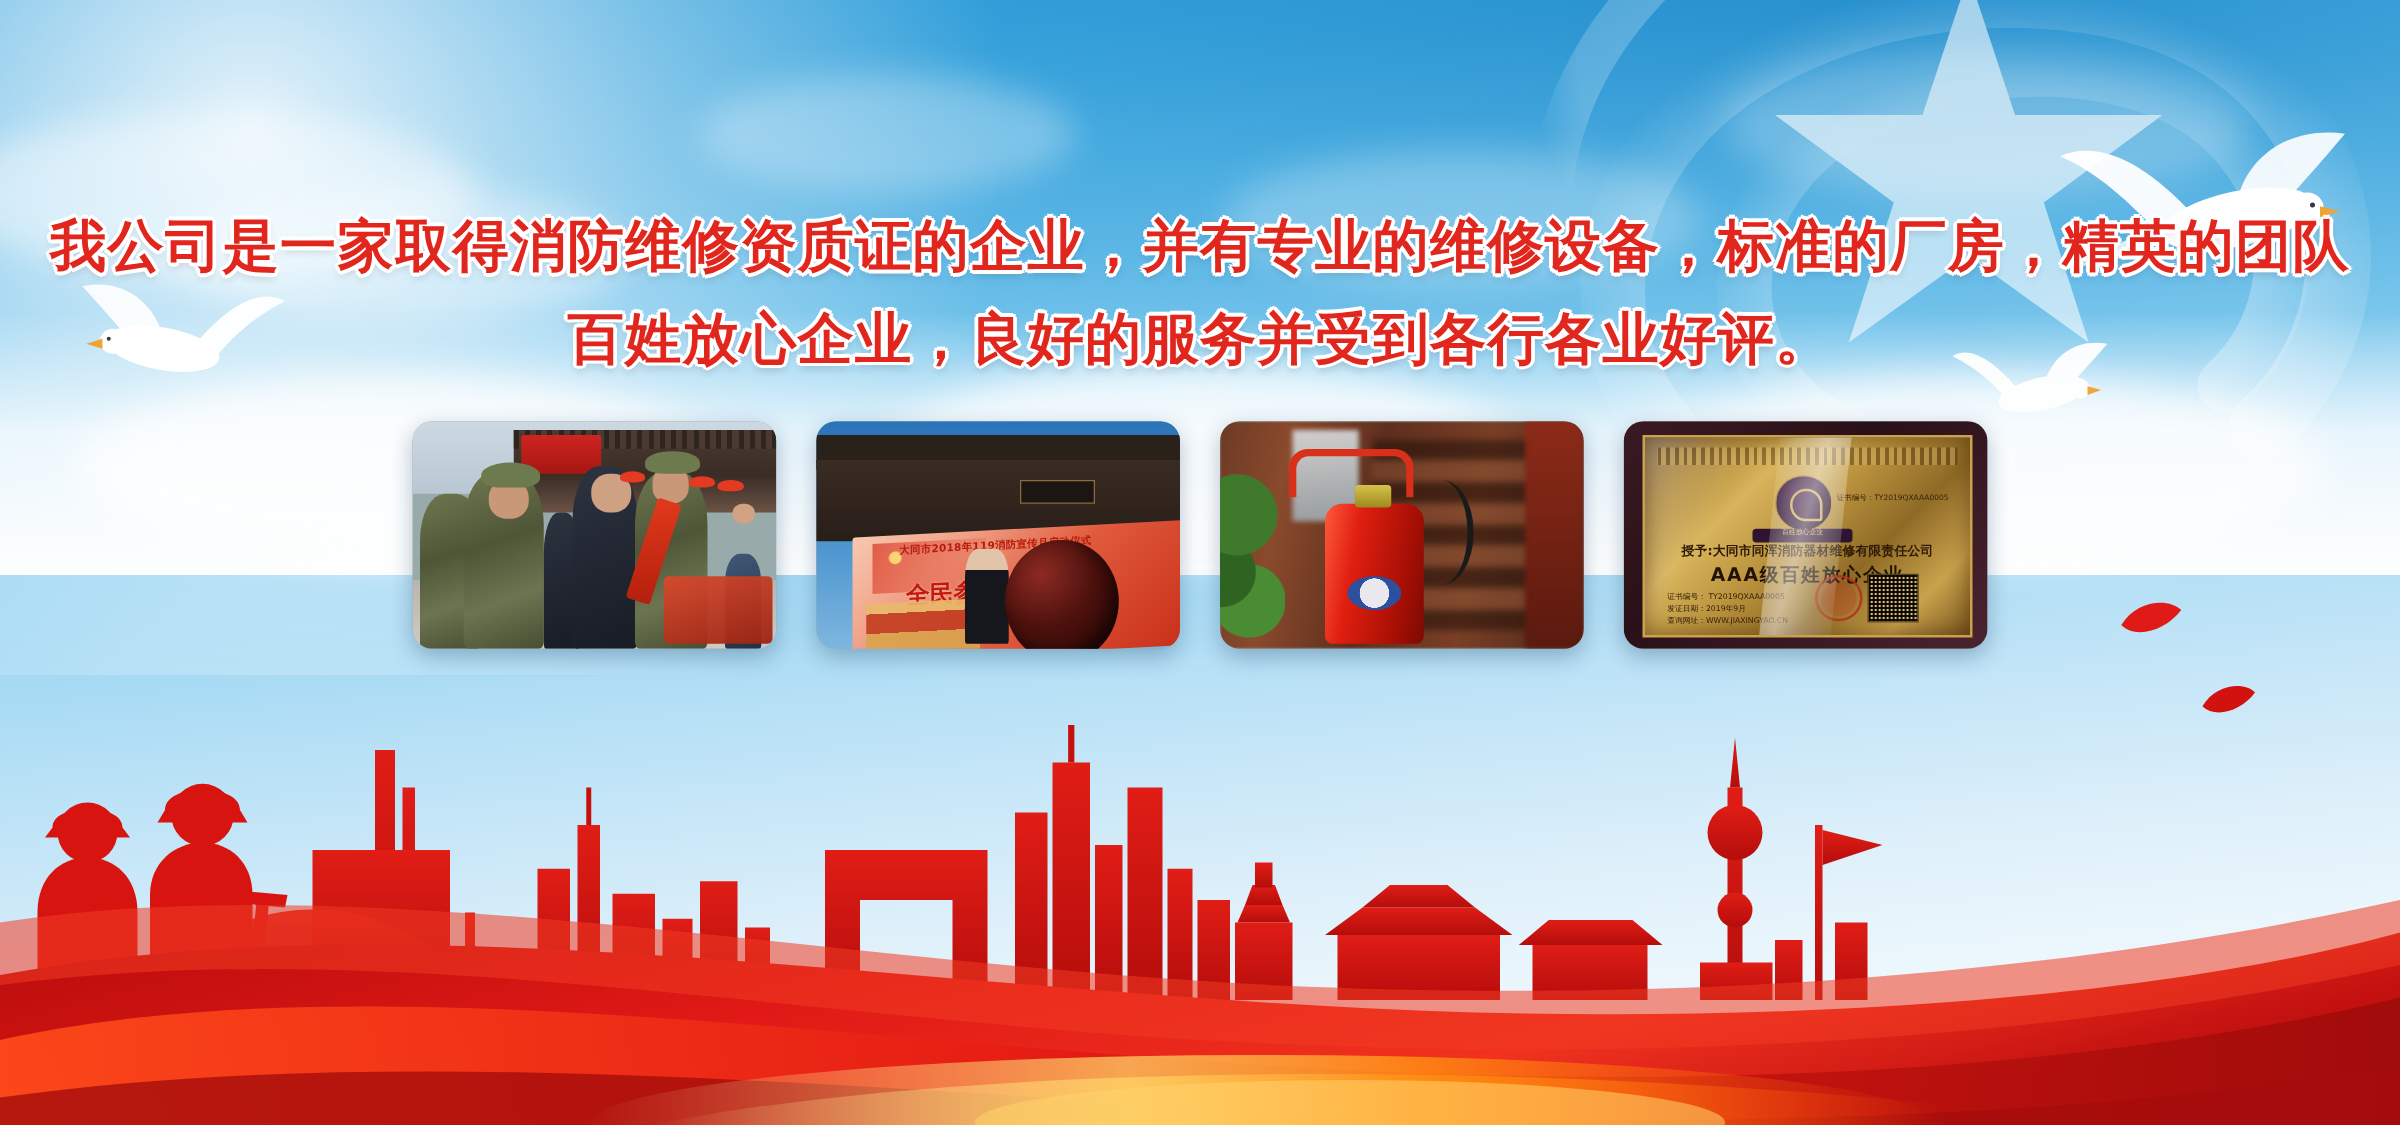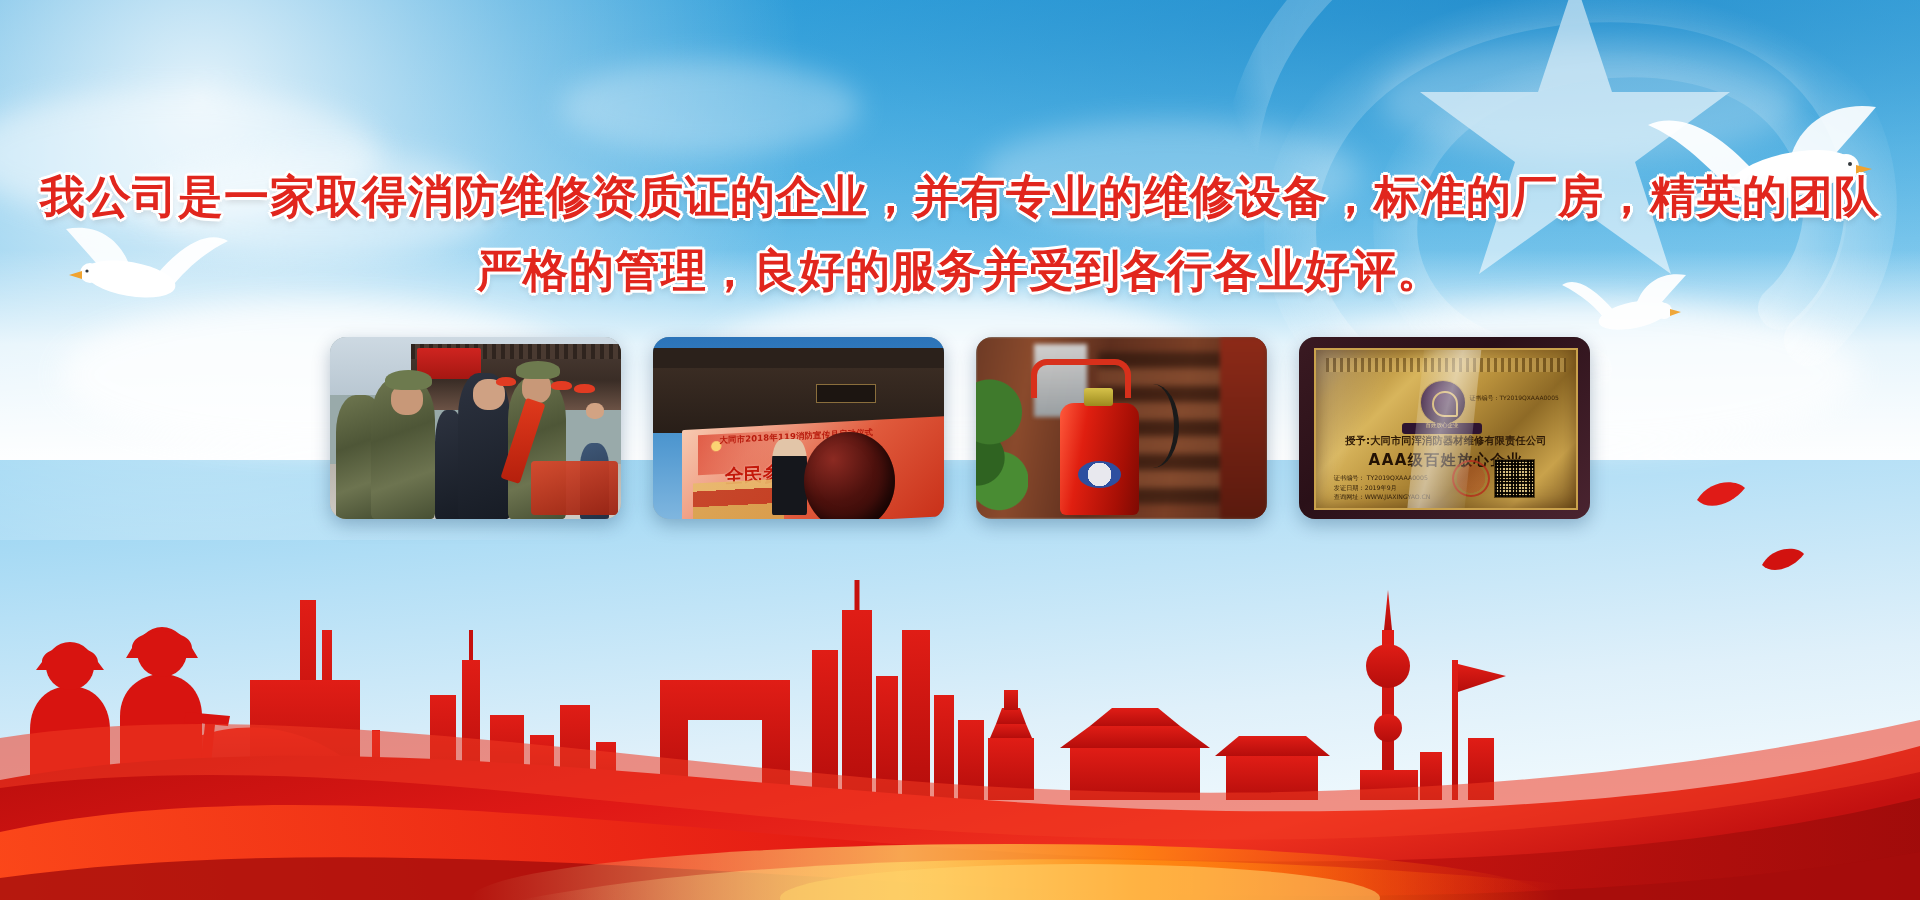--- a/index.html
+++ b/index.html
@@ -289,21 +289,21 @@
         <path d="M54 46 C32 20 14 12 2 20 C22 30 36 42 48 58 Z"></path>
         <path d="M76 40 C84 16 104 6 126 10 C112 26 100 38 92 50 Z"></path>
         <circle cx="104" cy="46" r="8"></circle>
         <path d="M110 44 L121 47 L110 51 Z" fill="#f0a330"></path>
       </g>
     </svg>
   </div>
 
   <div class="headline">
     <div class="line">我公司是一家取得消防维修资质证的企业，并有专业的维修设备，标准的厂房，精英的团队</div>
-    <div class="line">严格的管理，良好的服务并受到各行各业好评。</div>
+    <div class="line">百姓放心企业，良好的服务并受到各行各业好评。</div>
   </div>
 
   <div class="photos">
 
     <div class="photo p1">
       <div class="inner">
         <div class="sky1"></div>
         <div class="temple"></div>
         <div class="banner1"></div>
         <div class="ground"></div>

